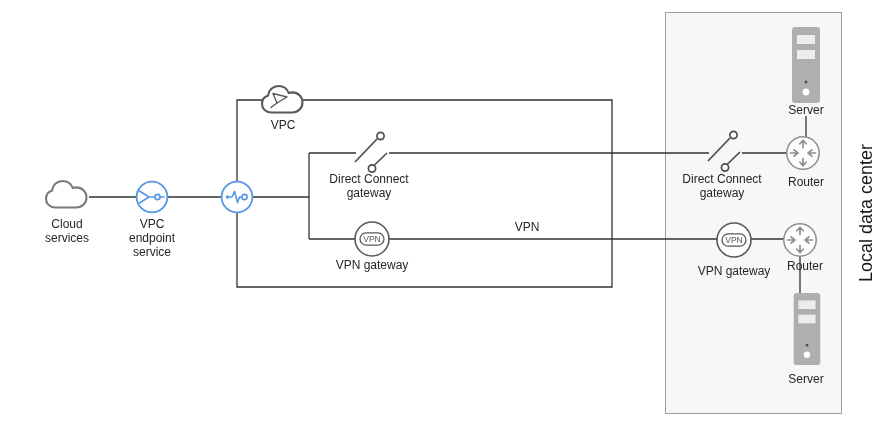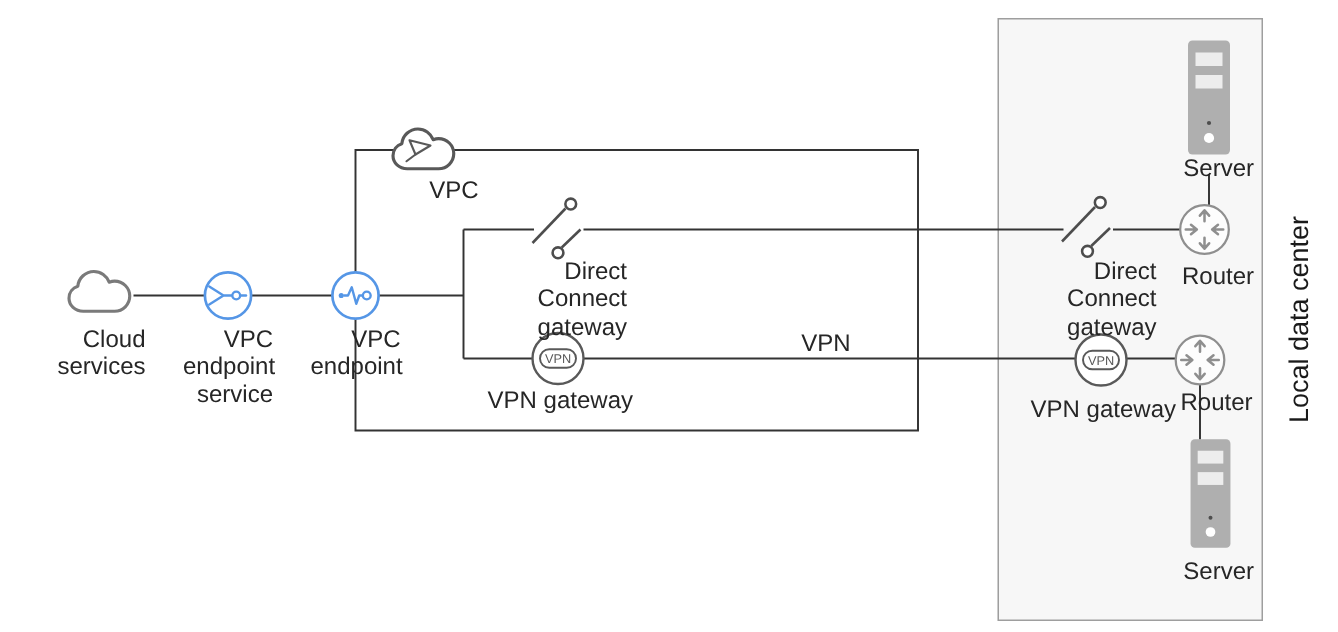--- a/index.html
+++ b/index.html
@@ -7,22 +7,22 @@
     position:relative;width:892px;height:421px;background:#ffffff;overflow:hidden;
     font-family:"Liberation Sans", sans-serif;color:#262626;
   }
   .dc-box{
     position:absolute;left:665px;top:12px;width:177px;height:402px;
     background:#f7f7f7;border:1px solid #9e9e9e;z-index:0;box-sizing:border-box;
   }
   svg.wires{position:absolute;left:0;top:0;z-index:1;}
   .icon{position:absolute;z-index:2;}
   .lbl{
-    position:absolute;z-index:3;font-size:16px;line-height:1.15;
-    text-align:right;color:#262626;white-space:normal;
+    position:absolute;z-index:3;font-size:12px;line-height:1.15;
+    text-align:center;color:#262626;white-space:normal;
   }
   .link-lbl{white-space:nowrap;}
   .dc-region-lbl{
     position:absolute;left:766px;top:202px;width:200px;height:22px;z-index:3;
     font-size:18px;color:#1a1a1a;text-align:center;line-height:22px;
     transform:rotate(-90deg);transform-origin:center center;white-space:nowrap;
   }
   .hidden-defs{position:absolute;width:0;height:0;overflow:hidden;}
 </style>
 </head>
@@ -135,22 +135,21 @@
   <svg class="icon" style="left:789px;top:25px" width="34" height="80">
     <use href="#sym-server"></use>
   </svg>
 
   <svg class="icon" style="left:790px;top:291px" width="34" height="76">
     <use href="#sym-server"></use>
   </svg>
 
   <div class="lbl" style="left:122px;top:218px;width:60px">VPC endpoint service</div>
   <div class="lbl" style="left:37px;top:218px;width:60px">Cloud services</div>
-  <div class="lbl" style="left:207px;top:218px;width:60px">VPC endpoint</div>
-  <div class="lbl" style="left:279px;top:119px;width:40px">VPC</div>
+  <div class="lbl" style="left:263px;top:119px;width:40px">VPC</div>
   <div class="lbl" style="left:320px;top:173px;width:98px">Direct Connect gateway</div>
   <div class="lbl" style="left:322px;top:259px;width:100px">VPN gateway</div>
   <div class="lbl link-lbl" style="left:487px;top:221px;width:80px">VPN</div>
   <div class="lbl" style="left:673px;top:173px;width:98px">Direct Connect gateway</div>
   <div class="lbl" style="left:684px;top:265px;width:100px">VPN gateway</div>
   <div class="lbl" style="left:776px;top:176px;width:60px">Router</div>
   <div class="lbl" style="left:775px;top:260px;width:60px">Router</div>
   <div class="lbl" style="left:776px;top:104px;width:60px">Server</div>
   <div class="lbl" style="left:776px;top:373px;width:60px">Server</div>
   <div class="dc-region-lbl">Local data center</div>

